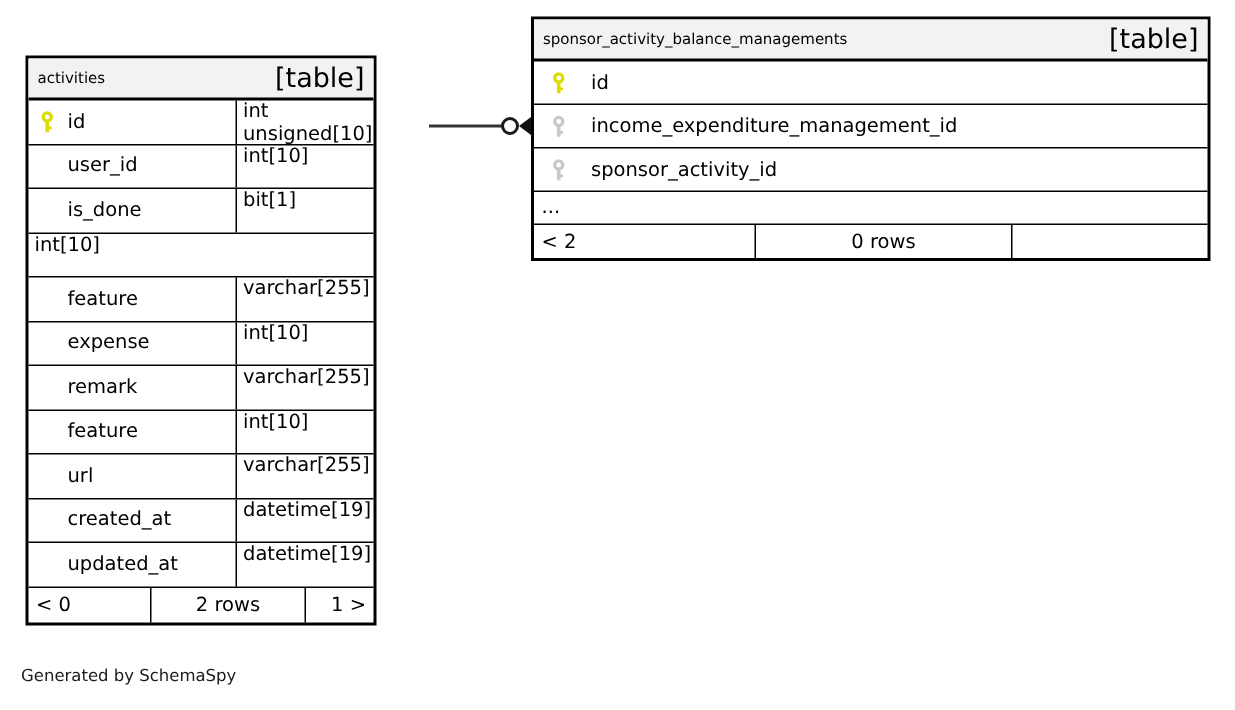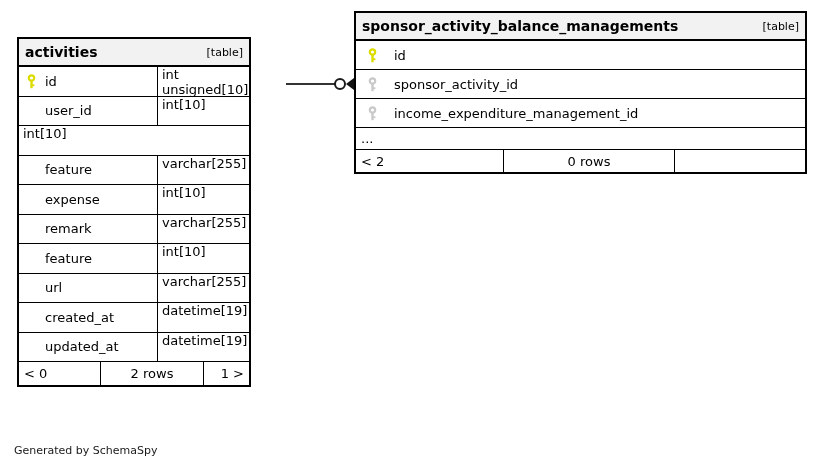--- a/index.html
+++ b/index.html
@@ -12,22 +12,22 @@
 
   .tbl{
     position:absolute;background:#fff;border:2px solid #000;
     box-sizing:border-box;font-size:13px;
   }
   .tbl-header{
     display:flex;justify-content:space-between;align-items:center;
     background:#f2f2f2;border-bottom:2px solid #000;
     height:26px;padding:0 6px;box-sizing:content-box;
   }
-  .tbl-title{font-weight:bold;font-size:14px;}
-  .tbl-tag{font-size:11px;margin-left:21px;}
+  .tbl-title{font-weight:normal;font-size:10px;}
+  .tbl-tag{font-size:18px;margin-left:21px;}
 
   .row{
     display:flex;border-bottom:1px solid #000;
     box-sizing:border-box;
   }
   .t-act .row{height:29.5px;}
   .t-sp .row{height:29px;}
 
   .name-cell{
     display:flex;align-items:center;box-sizing:border-box;
@@ -99,20 +99,27 @@
     </div>
 
     <div class="row">
       <span class="name-cell">
         <span class="key-slot"></span>
         <span>user_id</span>
       </span>
       <span class="type-cell">int[10]</span>
     </div>
 
+    <div class="row">
+      <span class="name-cell">
+        <span class="key-slot"></span>
+        <span>is_done</span>
+      </span>
+      <span class="type-cell">bit[1]</span>
+    </div>
 
     <div class="row">
       <span class="type-cell">int[10]</span>
     </div>
 
     <div class="row">
       <span class="name-cell">
         <span class="key-slot"></span>
         <span>feature</span>
       </span>
@@ -195,34 +202,34 @@
 
     <div class="row">
       <span class="sp-cell">
         <span class="key-slot key-fk">
           <svg width="9" height="15" viewBox="0 0 9 15">
               <circle cx="4.5" cy="4" r="2.7" fill="none" stroke="currentColor" stroke-width="2.2"></circle>
               <line x1="4.5" y1="6.8" x2="4.5" y2="14.2" stroke="currentColor" stroke-width="2.4"></line>
               <line x1="4.5" y1="11.2" x2="7.4" y2="11.2" stroke="currentColor" stroke-width="1.8"></line>
             </svg>
         </span>
-        <span>sponsor_activity_id</span>
+        <span>income_expenditure_management_id</span>
       </span>
     </div>
 
     <div class="row">
       <span class="sp-cell">
         <span class="key-slot key-fk">
           <svg width="9" height="15" viewBox="0 0 9 15">
               <circle cx="4.5" cy="4" r="2.7" fill="none" stroke="currentColor" stroke-width="2.2"></circle>
               <line x1="4.5" y1="6.8" x2="4.5" y2="14.2" stroke="currentColor" stroke-width="2.4"></line>
               <line x1="4.5" y1="11.2" x2="7.4" y2="11.2" stroke="currentColor" stroke-width="1.8"></line>
             </svg>
         </span>
-        <span>income_expenditure_management_id</span>
+        <span>sponsor_activity_id</span>
       </span>
     </div>
 
     <div class="ellipsis-row">...</div>
 
     <div class="tbl-footer">
       <span class="fcell">&lt; 2</span>
       <span class="fcell c">0 rows</span>
       <span class="fcell r"></span>
     </div>

